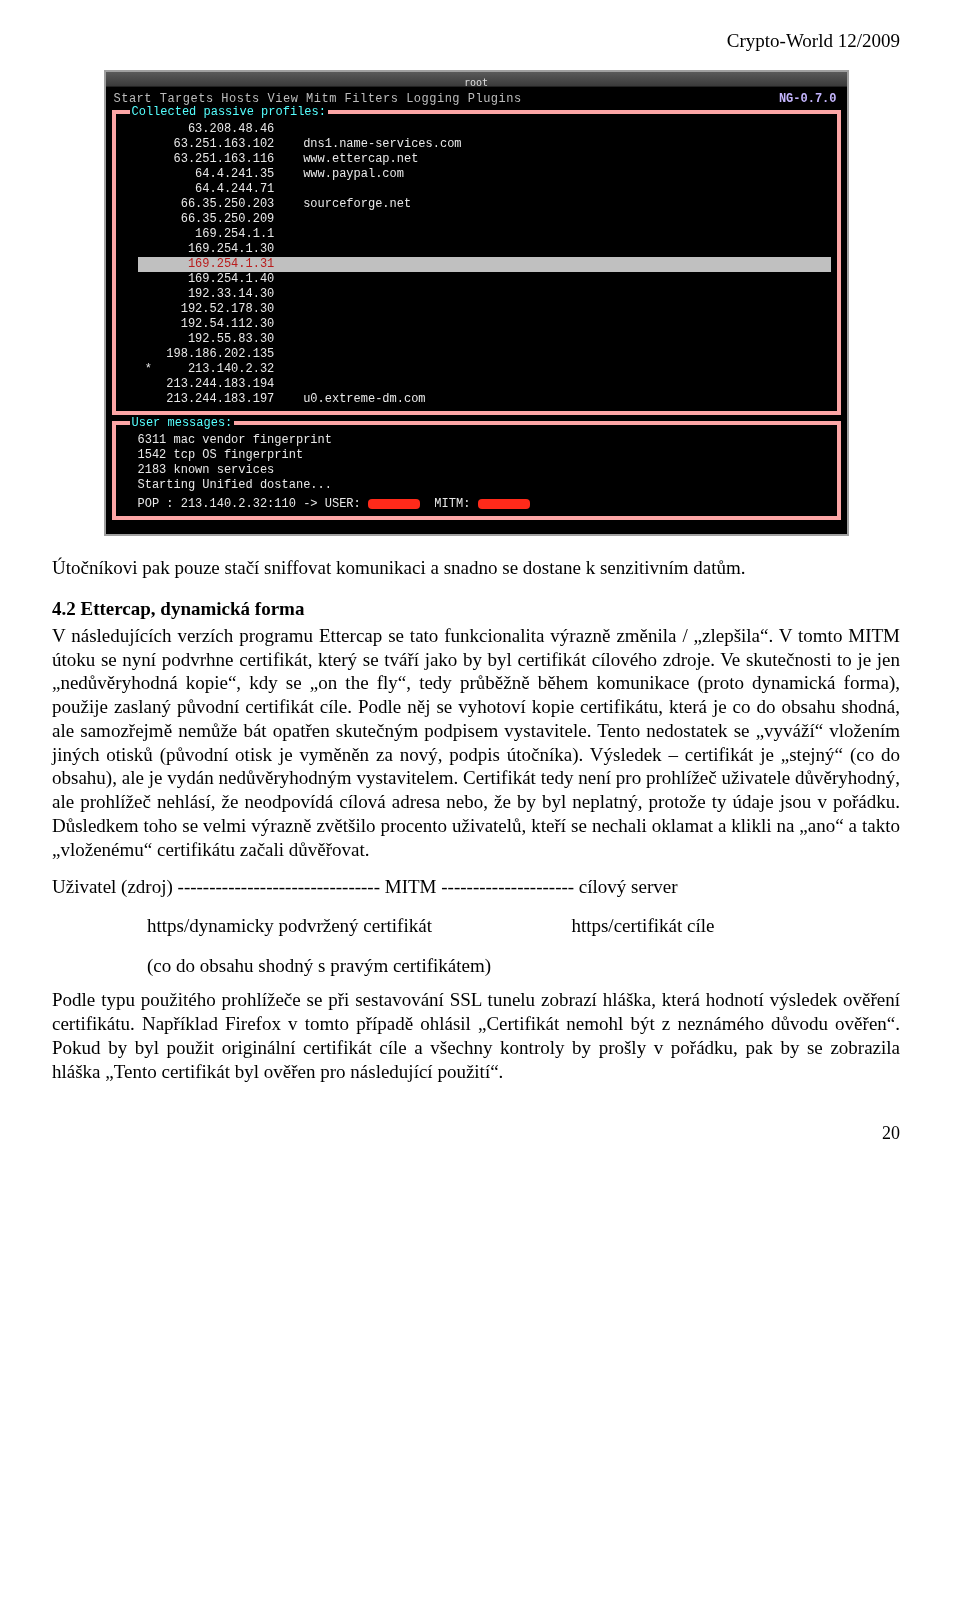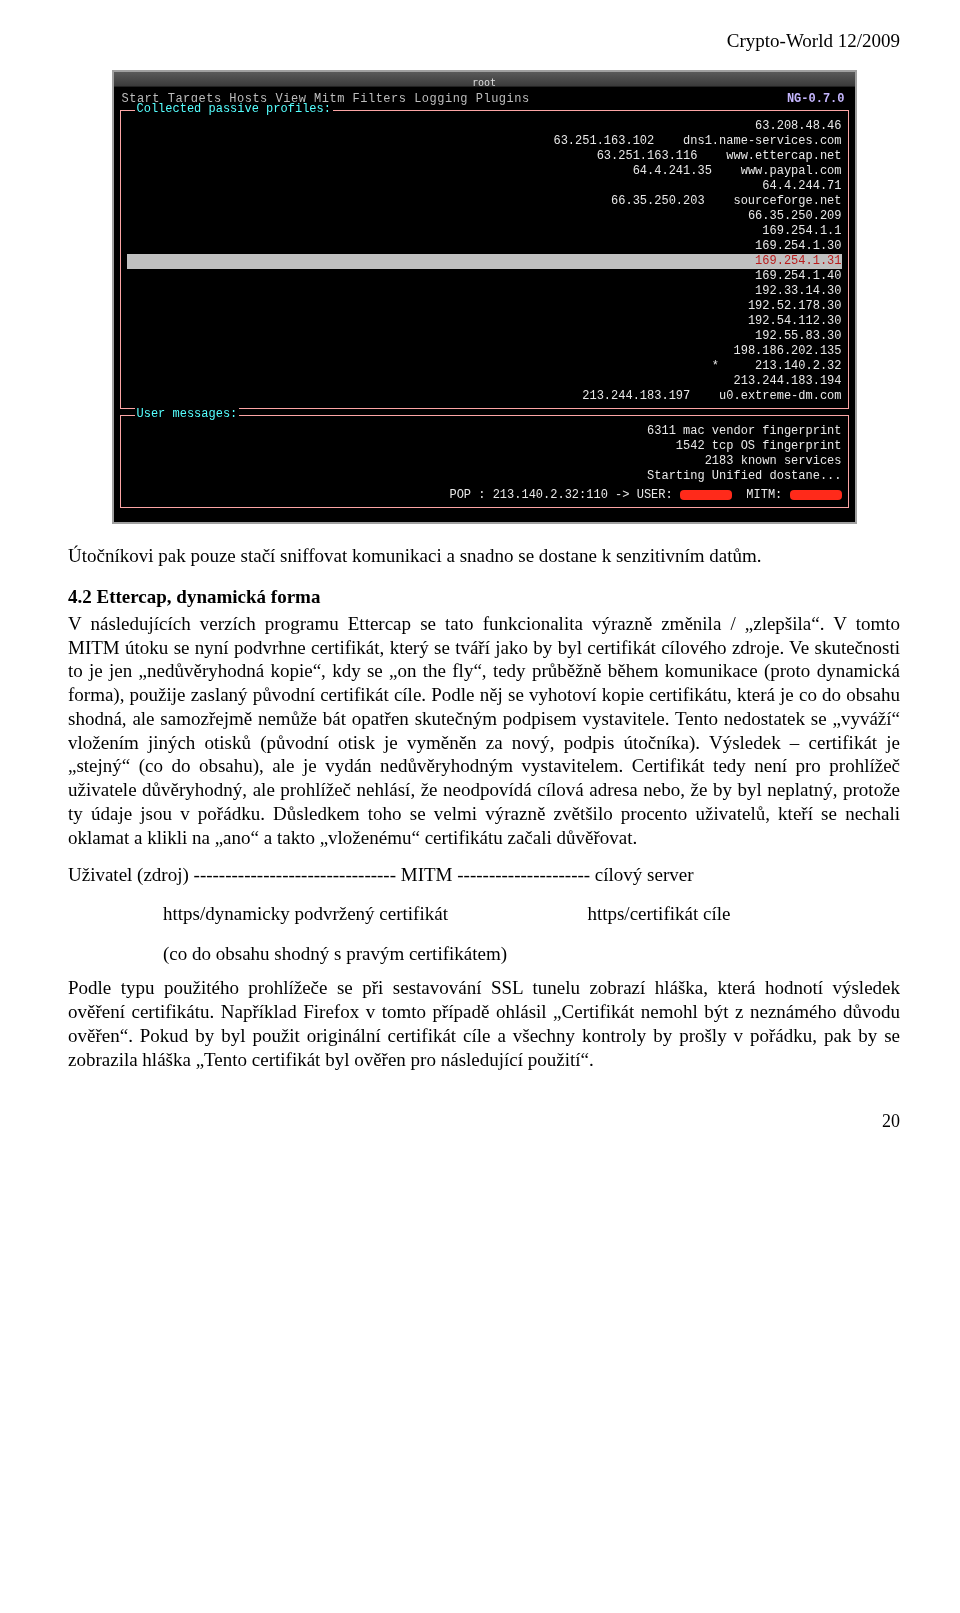--- a/index.html
+++ b/index.html
@@ -5,21 +5,21 @@
   body {
     margin: 0;
     padding: 0;
     background: #ffffff;
     font-family: "Times New Roman", Times, serif;
     color: #000;
   }
   .page {
     width: 960px;
     margin: 0 auto;
-    padding: 30px 60px 40px 68px;
+    padding: 30px 60px 40px 52px;
     box-sizing: border-box;
   }
   .header-right {
     text-align: right;
     font-size: 19px;
     margin-bottom: 18px;
   }
   .body-text {
     font-size: 19px;
     line-height: 1.25;
@@ -86,25 +86,24 @@
     letter-spacing: 0.5px;
   }
   .version {
     position: absolute;
     right: 4px;
     top: 1px;
     color: #c4b5fd;
     font-weight: bold;
   }
   .frame {
-    border: 1px solid #fca5a5;
+    border: 4px solid #fca5a5;
     margin: 2px 0 6px 0;
     padding: 0 6px 4px 6px;
     position: relative;
-    text-align: right;
   }
   .frame-title {
     position: absolute;
     top: -9px;
     left: 14px;
     background: #000;
     color: #55ffff;
     padding: 0 2px;
   }
   .list-row {
@@ -124,20 +123,21 @@
     display: inline-block;
     width: 52px;
     height: 10px;
     background: #ff2a1a;
     vertical-align: middle;
     border-radius: 4px;
   }
   .frame-inner {
     position: relative;
     padding-top: 8px;
+    margin-left: 16px;
   }
 </style>
 </head>
 <body>
 
 <div class="page">
 
   <div class="header-right">Crypto-World 12/2009</div>
 
 

